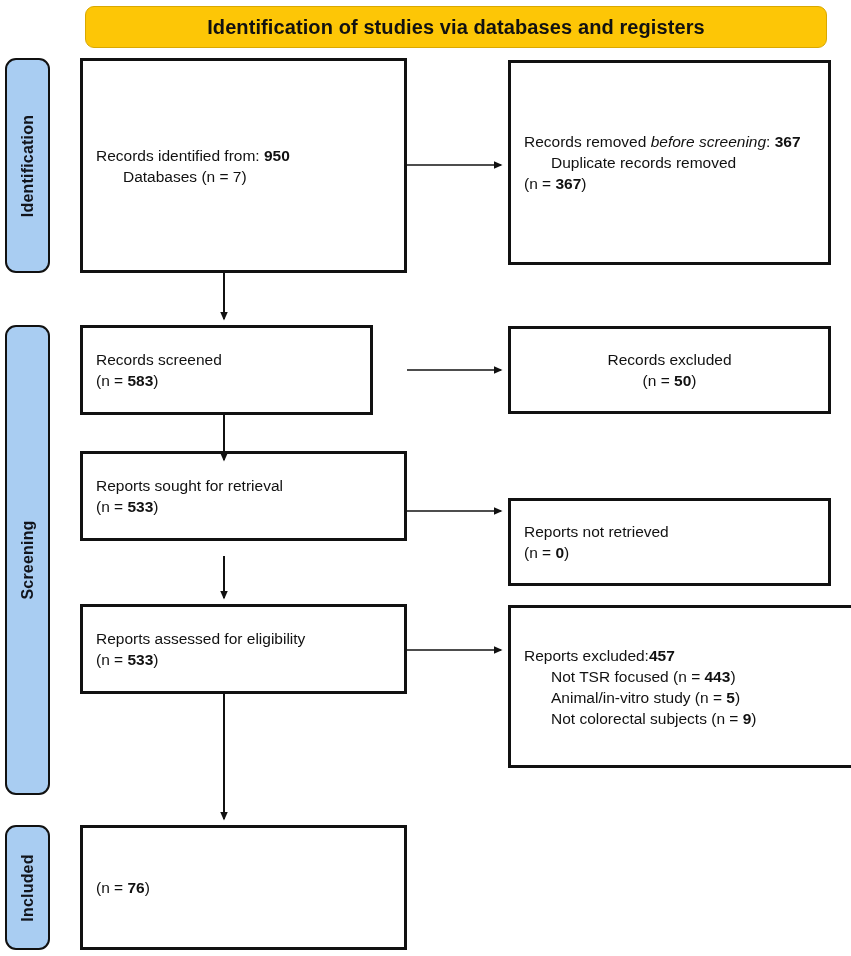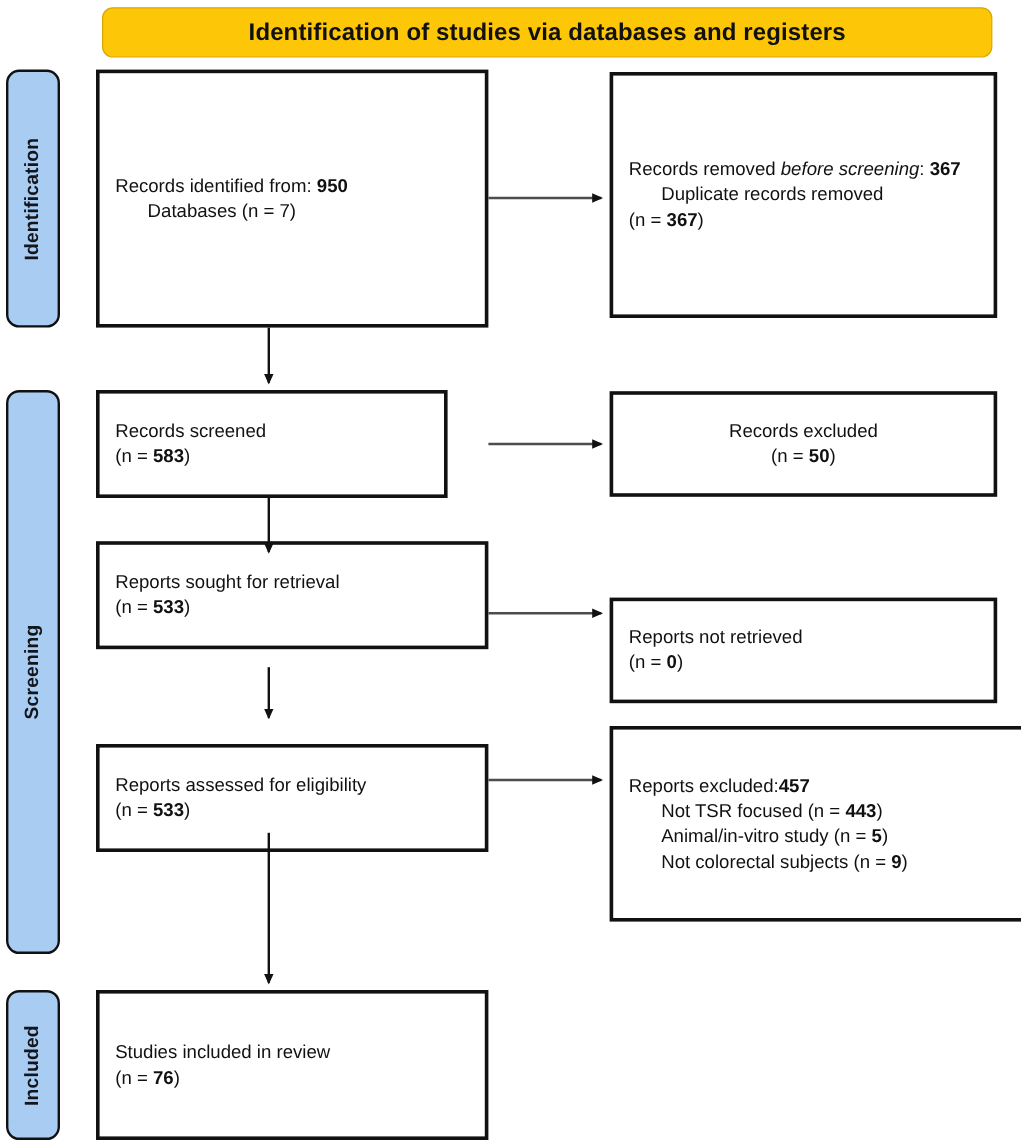--- a/index.html
+++ b/index.html
@@ -96,21 +96,21 @@
   #box-records-identified { left: 80px;  top: 58px;  width: 327px; height: 215px; }
   #box-records-removed    { left: 508px; top: 60px;  width: 323px; height: 205px; }
 
   
   #box-records-screened   { left: 80px;  top: 325px; width: 293px; height: 90px; }
   #box-records-excluded   { left: 508px; top: 326px; width: 323px; height: 88px; align-items: center; }
 
   #box-reports-sought     { left: 80px;  top: 451px; width: 327px; height: 90px; }
   #box-reports-not-retrieved { left: 508px; top: 467px; width: 323px; height: 88px; margin-top: 31px; }
 
-  #box-reports-assessed   { left: 80px;  top: 604px; width: 327px; height: 90px; margin-top: 16px; }
+  #box-reports-assessed   { left: 80px;  top: 604px; width: 327px; height: 90px; }
   #box-reports-excluded   { left: 508px; top: 605px; width: 364px; height: 163px; }
 
   
   #box-studies-included   { left: 80px;  top: 825px; width: 327px; height: 125px; }
 
   
   .arrow { position: absolute; }
 </style>
 </head>
 <body>
@@ -168,21 +168,20 @@
   </div>
 
   <div class="box" id="box-reports-excluded">
     <div class="line"><span>Reports excluded:</span><b>457</b></div>
     <div class="line indent"><span>Not TSR focused (n = </span><b>443</b><span>)</span></div>
     <div class="line indent"><span>Animal/in-vitro study (n = </span><b>5</b><span>)</span></div>
     <div class="line indent"><span>Not colorectal subjects (n = </span><b>9</b><span>)</span></div>
   </div>
 
   <div class="box" id="box-studies-included">
-    <div class="line">Studies included in review</div>
     <div class="line"><span>(n = </span><b>76</b><span>)</span></div>
   </div>
 
   <svg class="arrow" style="left:0;top:0;width:851px;height:956px;position:absolute;pointer-events:none;">
     <defs>
       <marker id="ah" markerWidth="9" markerHeight="9" refX="7.5" refY="4" orient="auto" markerUnits="userSpaceOnUse">
         <path d="M0,0 L9,4 L0,8 z" fill="#111111"></path>
       </marker>
     </defs>
 

